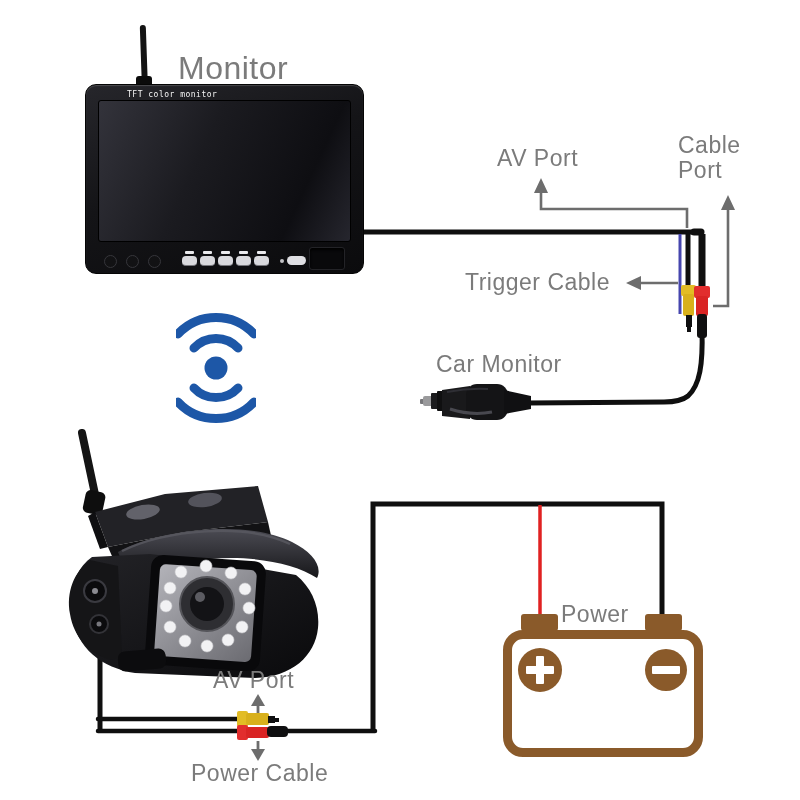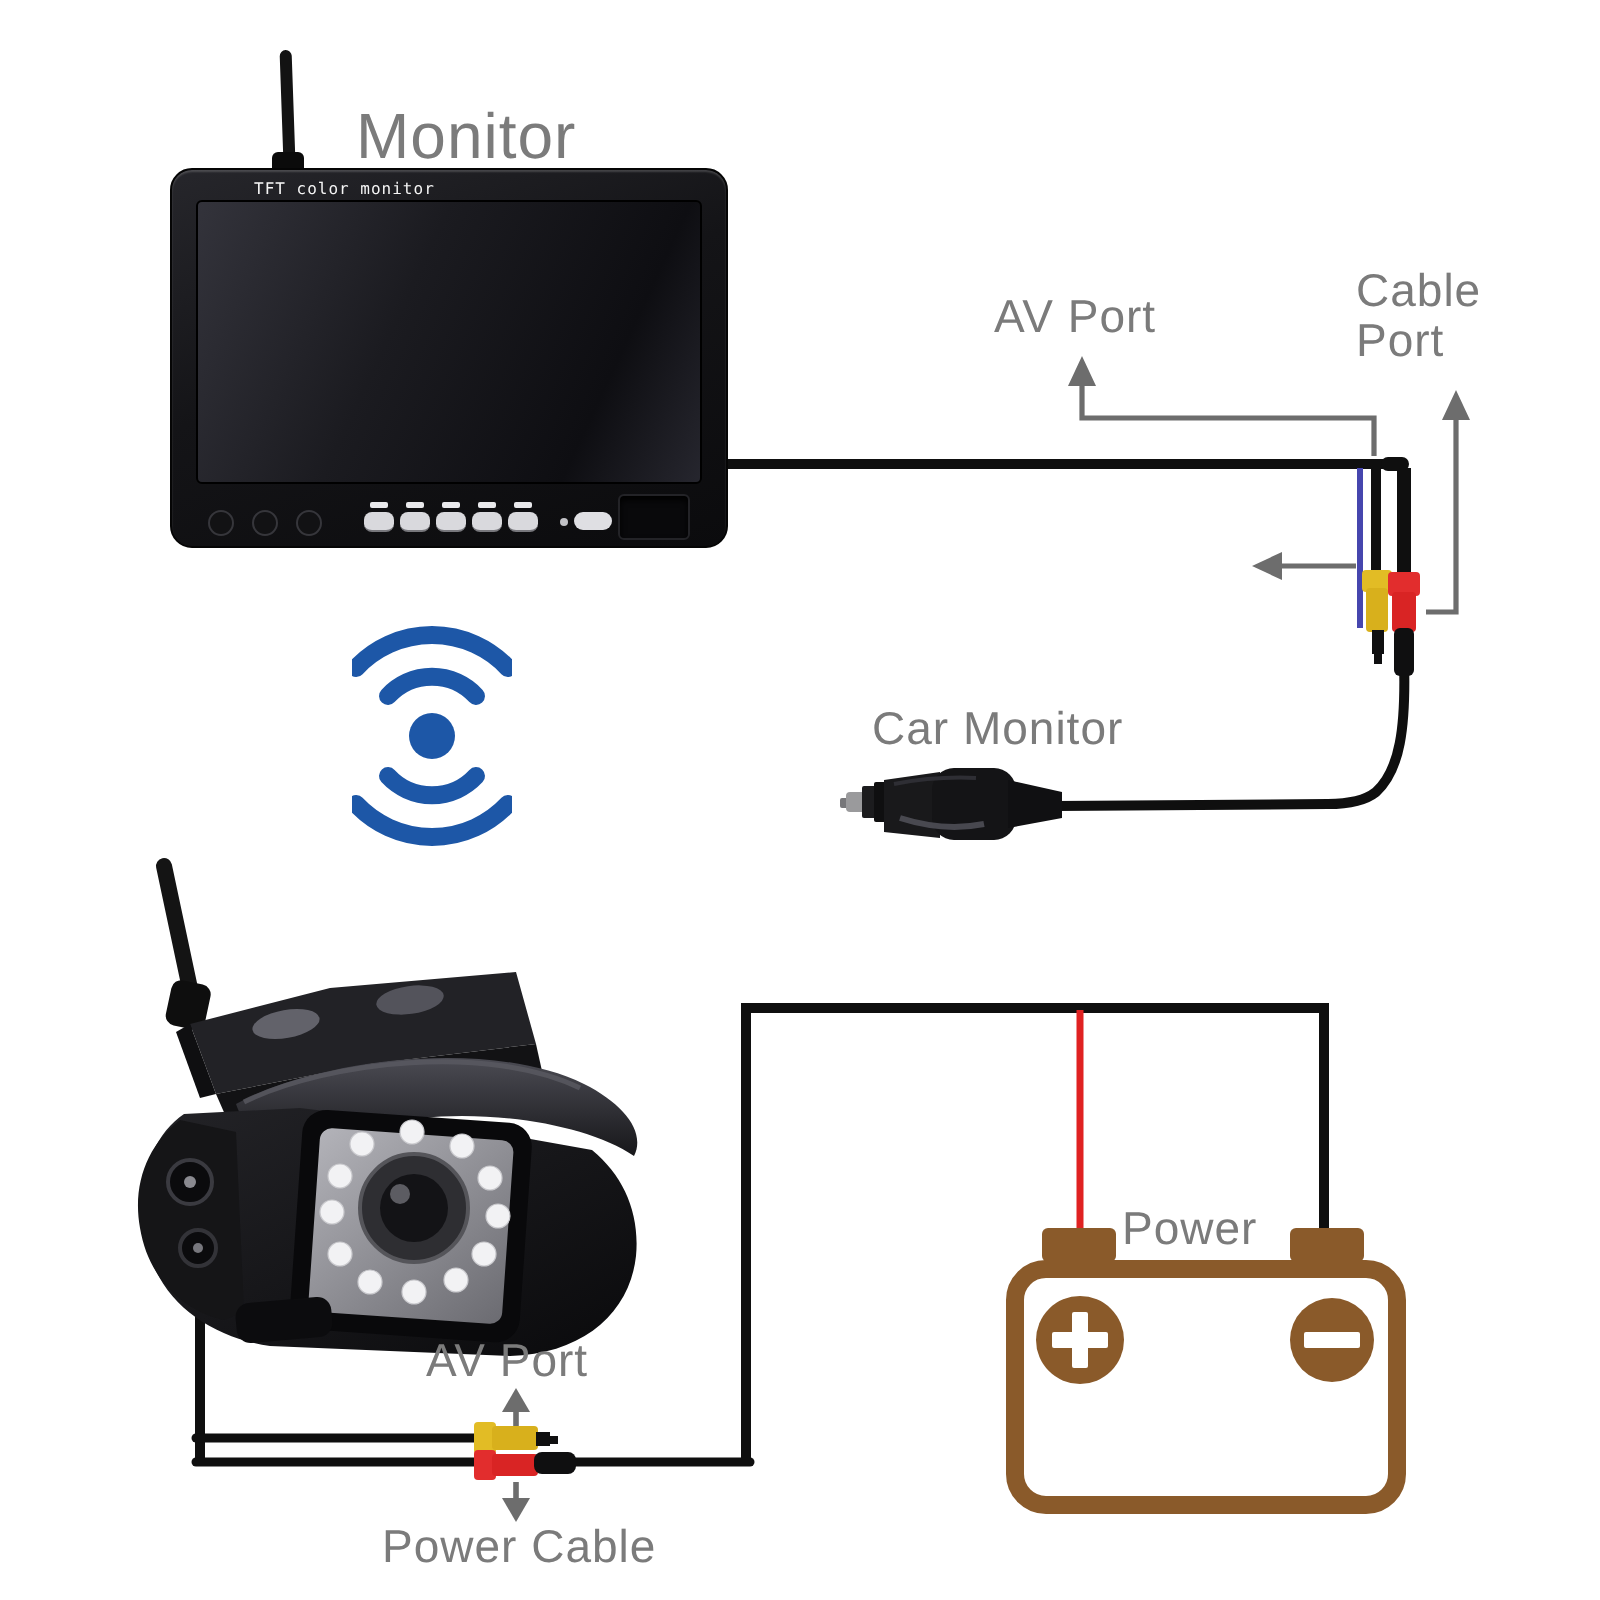--- a/index.html
+++ b/index.html
@@ -230,18 +230,19 @@
       <span class="bat-bar" style="left:18px;top:8px;width:8px;height:28px;"></span>
     </div>
     <div class="abs bat-circle" style="left:645px;top:649px;width:42px;height:42px;">
       <span class="bat-bar" style="left:7px;top:17px;width:28px;height:8px;"></span>
     </div>
   </div>
 
   <div class="lbl lbl-monitor">Monitor</div>
   <div class="lbl lbl-av-top">AV Port</div>
   <div class="lbl lbl-power-port">Cable Port</div>
+  <div class="lbl lbl-trigger">Trigger Cable</div>
   <div class="lbl lbl-charger">Car Monitor</div>
   <div class="lbl lbl-power">Power</div>
   <div class="lbl lbl-av-bottom">AV Port</div>
   <div class="lbl lbl-power-cable">Power Cable</div>
 
 </div>
 
 </body></html>

